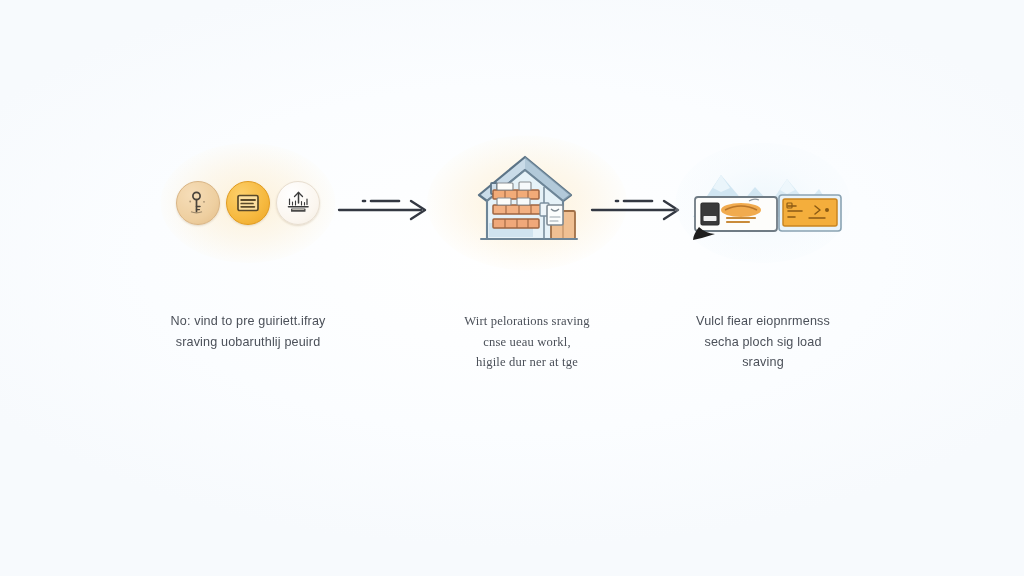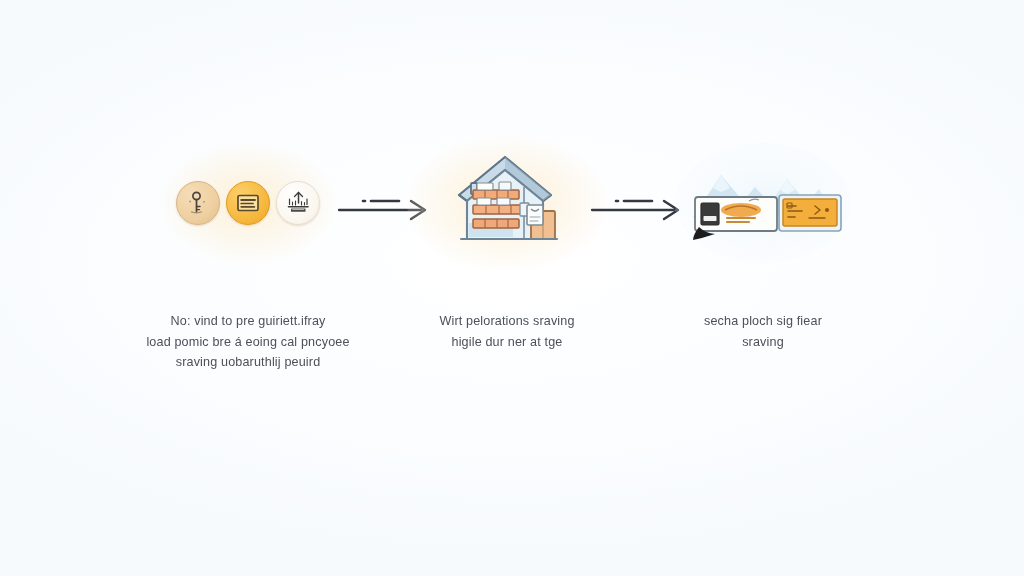--- a/index.html
+++ b/index.html
@@ -26,21 +26,21 @@
   
   .step {
     position: absolute;
     top: 150px;
     width: 240px;
     display: flex;
     flex-direction: column;
     align-items: center;
   }
   #step-1 { left: 128px; }
-  #step-2 { left: 387px; }
+  #step-2 { left: 407px; font-family: Liberation Serif, serif; }
   #step-3 { left: 643px; }
 
   .icon-stage {
     position: relative;
     width: 190px;
     height: 105px;
     display: flex;
     align-items: center;
     justify-content: center;
   }
@@ -167,21 +167,20 @@
               <path d="M7.3 19.4 H19.2" stroke="#e8e2d6" stroke-width="0.8"></path>
             </svg>
           </div>
 
         </div>
       </div>
     </div>
 
     <div class="caption">
       <span class="line">No: vind to pre guiriett.ifray</span>
-      <span class="line">load pomic bre á eoing cal pnсуoee</span>
       <span class="line">sraving uobaruthlij peuird</span>
     </div>
   </div>
 
   <div class="arrow" id="arrow-1">
     <svg width="110" height="34" viewBox="0 0 110 34">
       <path d="M28 11 L30 11" stroke="#333842" stroke-width="2.6" stroke-linecap="round"></path>
       <path d="M36 11 L64 11" stroke="#333842" stroke-width="2.6" stroke-linecap="round"></path>
       <path d="M4 20 L86 20" stroke="#333842" stroke-width="2.3" stroke-linecap="round"></path>
       <path d="M76 11 L90 20 L76 29" fill="none" stroke="#333842" stroke-width="2.4" stroke-linecap="round" stroke-linejoin="round"></path>
@@ -225,20 +224,21 @@
           <path d="M84 58 q4 4 8 0" fill="none" stroke="#7f8b94" stroke-width="1.2"></path>
           <path d="M83 66 h10 M83 70 h8" stroke="#9aa5ad" stroke-width="1.1" stroke-linecap="round"></path>
 
           <path d="M14 88 L110 88" stroke="#6d8597" stroke-width="2" stroke-linecap="round"></path>
         </svg>
       </div>
     </div>
 
     <div class="caption">
       <span class="line">Wirt pelorations sraving</span>
+      <span class="line">cnse ueau workl,</span>
       <span class="line">higile dur ner at tge</span>
     </div>
   </div>
 
   <div class="arrow" id="arrow-2">
     <svg width="110" height="34" viewBox="0 0 110 34">
       <path d="M28 11 L30 11" stroke="#333842" stroke-width="2.6" stroke-linecap="round"></path>
       <path d="M36 11 L64 11" stroke="#333842" stroke-width="2.6" stroke-linecap="round"></path>
       <path d="M4 20 L86 20" stroke="#333842" stroke-width="2.3" stroke-linecap="round"></path>
       <path d="M76 11 L90 20 L76 29" fill="none" stroke="#333842" stroke-width="2.4" stroke-linecap="round" stroke-linejoin="round"></path>
@@ -271,18 +271,19 @@
           <path d="M105 45 h8 M105 50 h14 M105 56 h7" stroke="#8a5a14" stroke-width="1.6" stroke-linecap="round"></path>
           <rect x="104" y="42" width="5" height="5" rx="0.8" fill="none" stroke="#8a5a14" stroke-width="1.2"></rect>
           <path d="M132 45 l5 4 l-5 4" fill="none" stroke="#8a5a14" stroke-width="1.5" stroke-linecap="round" stroke-linejoin="round"></path>
           <circle cx="144" cy="49" r="2" fill="#8a5a14"></circle>
           <path d="M126 57 h16" stroke="#8a5a14" stroke-width="1.4" stroke-linecap="round"></path>
         </svg>
       </div>
     </div>
 
     <div class="caption">
-      <span class="line">secha ploch sig fiear</span>
+      <span class="line">Vulcl fiear eiopnrmenss</span>
+      <span class="line">secha ploch sig load</span>
       <span class="line">sraving</span>
     </div>
   </div>
 
 </div>
 
 </body></html>

